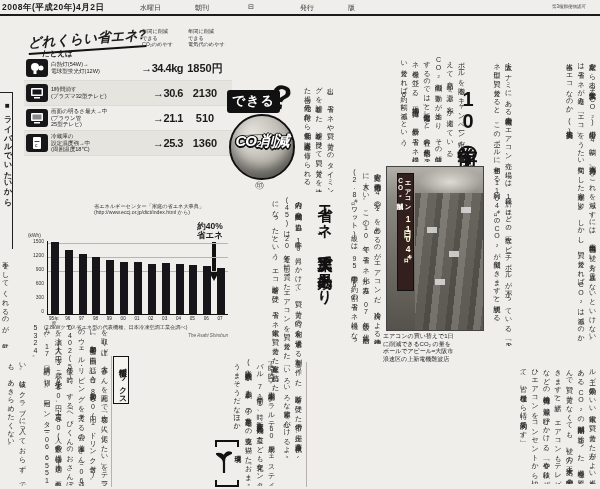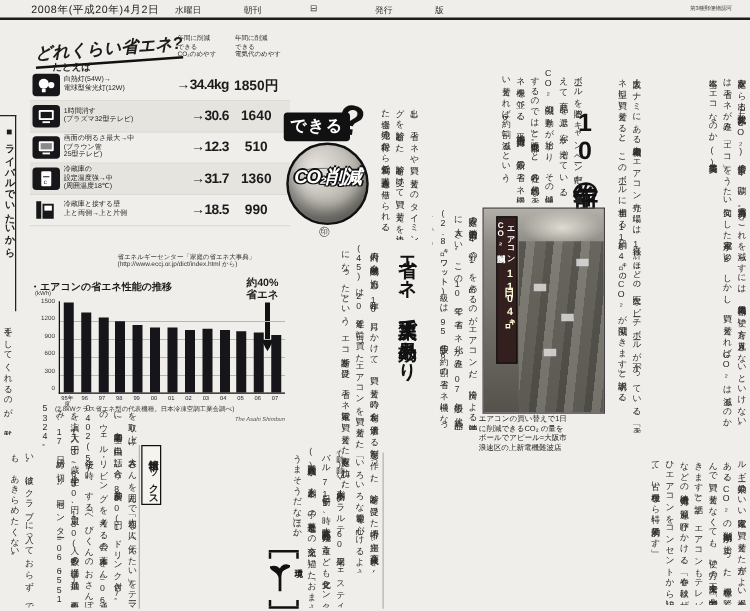--- a/index.html
+++ b/index.html
@@ -4,21 +4,21 @@
 <style>
   html,body{margin:0;padding:0;}
   body{font-family:"Liberation Sans","DejaVu Sans",sans-serif;background:#c9c7c2;}
   #paper{position:relative;width:600px;height:489px;background:#f0eeea;overflow:hidden;color:#1c1c1c;}
   .abs{position:absolute;}
   .v{writing-mode:vertical-rl;text-orientation:upright;font-size:7px;line-height:11.5px;letter-spacing:0.5px;color:#2a2a28;overflow:hidden;text-align:justify;}
   .kicker{writing-mode:vertical-rl;text-orientation:upright;font-weight:bold;color:#111;overflow:hidden;}
   .hairline{background:#1c1c1c;}
   
   #masthead{left:0;top:0;width:600px;height:14px;font-size:8px;}
-  #masthead .date{position:absolute;left:25px;top:2px;font-weight:normal;font-size:8.5px;letter-spacing:0.5px;}
+  #masthead .date{position:absolute;left:2px;top:2px;font-weight:bold;font-size:8.5px;letter-spacing:0.5px;}
   #masthead .it{position:absolute;top:3px;font-size:7px;color:#333;}
   #masthead .note{position:absolute;right:14px;top:4px;font-size:4.5px;color:#444;}
   
   #headline{left:243px;top:22px;width:356px;height:52px;font-size:33px;font-weight:bold;letter-spacing:1px;white-space:nowrap;}
   
   #etable{left:24px;top:26px;width:208px;height:200px;}
   #et-title{position:absolute;left:4px;top:4px;font-size:13.5px;font-weight:bold;font-style:italic;transform:rotate(-4deg);border-bottom:2.5px solid #111;padding-bottom:1px;}
   #et-sub{position:absolute;left:18px;top:23px;font-size:7.5px;font-weight:bold;}
   .ethead{position:absolute;top:2px;width:44px;height:26px;font-size:5.2px;line-height:6.5px;color:#333;}
   #etable .rows{position:absolute;left:0;top:30px;width:208px;}
@@ -121,70 +121,56 @@
         <span class="eicon">
             <svg width="14" height="12">
               <rect x="1" y="1" width="12" height="8" rx="1" fill="#fff"></rect>
               <rect x="2.5" y="2.5" width="9" height="5" fill="#17171a"></rect>
               <rect x="4" y="10" width="6" height="1.5" fill="#fff"></rect>
             </svg>
           </span>
         <span class="edesc">1時間消す
 (プラズマ32型テレビ)</span>
         <span class="eco2">→30.6</span>
-        <span class="eyen">1640</span>
+        <span class="eyen">2130</span>
       </div>
       <div class="erow">
         <span class="eicon">
             <svg width="14" height="12">
               <rect x="1" y="1" width="12" height="8" rx="1" fill="#fff"></rect>
               <rect x="2.5" y="2.5" width="9" height="5" fill="#8a8a8a"></rect>
               <rect x="4" y="10" width="6" height="1.5" fill="#fff"></rect>
             </svg>
           </span>
         <span class="edesc">画面の明るさ最大→中
 (ブラウン管
 25型テレビ)</span>
-        <span class="eco2">→12.3</span>
+        <span class="eco2">→21.1</span>
         <span class="eyen">510</span>
       </div>
       <div class="erow z">
         <span class="eicon">
             <svg width="14" height="14">
               <rect x="3" y="1" width="8" height="12" rx="1" fill="#fff"></rect>
               <rect x="4.5" y="5" width="5" height="0.8" fill="#17171a"></rect>
               <text x="5" y="11" font-size="5" fill="#17171a">c</text>
             </svg>
           </span>
         <span class="edesc">冷蔵庫の
 設定温度強→中
 (周囲温度18℃)</span>
-        <span class="eco2">→31.7</span>
+        <span class="eco2">→25.3</span>
         <span class="eyen">1360</span>
-      </div>
-      <div class="erow">
-        <span class="eicon" style="background:none">
-            <svg width="18" height="16">
-              <rect x="1" y="1" width="4" height="14" fill="#17171a"></rect>
-              <rect x="6" y="3" width="9" height="12" fill="#17171a"></rect>
-              <rect x="7.5" y="4.5" width="6" height="4" fill="#fff"></rect>
-            </svg>
-          </span>
-        <span class="edesc">冷蔵庫と接する壁
-上と両側→上と片側</span>
-        <span class="eco2">→18.5</span>
-        <span class="eyen">990</span>
       </div>
     </div>
     <div id="et-src">省エネルギーセンター「家庭の省エネ大事典」
 (http://www.eccj.or.jp/dict/index.html から)</div>
   </div>
 
   <div id="chart" class="abs">
-    <div id="c-title">・エアコンの省エネ性能の推移</div>
     <div id="c-anno" style="white-space:pre-line">約40%
 省エネ</div>
     <div id="c-arrow"></div>
     <div id="c-unit">(kWh)</div>
     <div id="c-yticks">
         <div>1500</div>
         <div>1200</div>
         <div>900</div>
         <div>600</div>
         <div>300</div>

